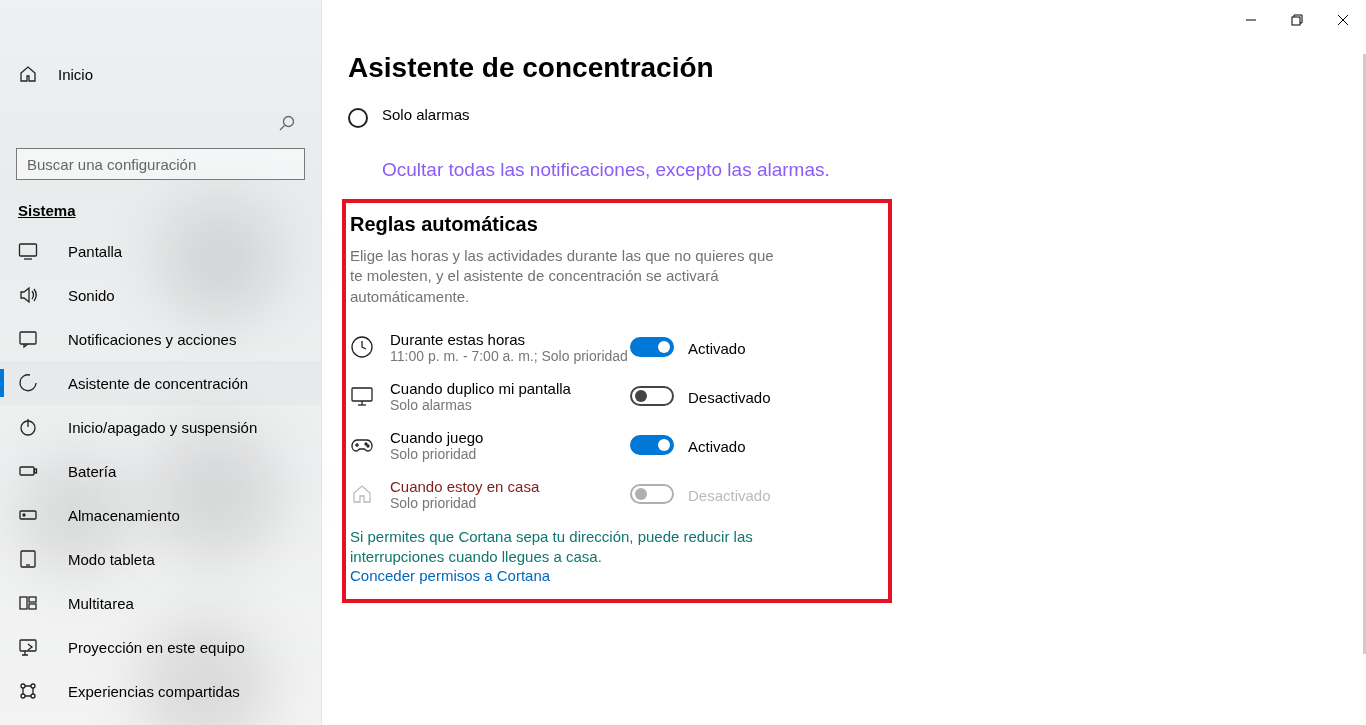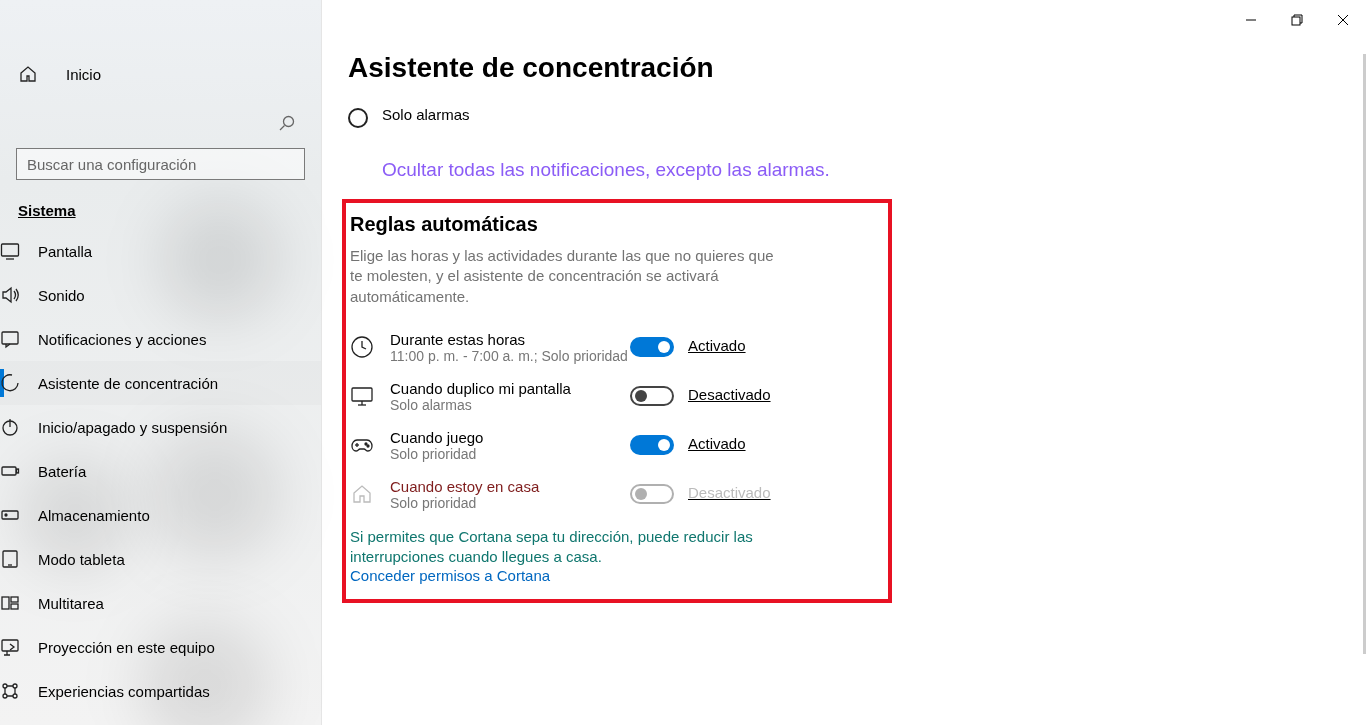--- a/index.html
+++ b/index.html
@@ -12,33 +12,33 @@
   .app-title { position:absolute; left:63px; top:12px; font-size:12px; }
   .win-controls { position:absolute; right:0; top:0; height:40px; display:flex; }
   .win-btn { width:46px; height:40px; display:flex; align-items:center; justify-content:center; }
 
   
   .left-pane { position:absolute; left:0; top:0; width:322px; height:725px;
     background: linear-gradient(180deg, #eef1f4 0%, #e9eced 180px, #f3f3f3 100%);
     border-right:1px solid #e5e5e5; padding-top:54px; }
   .blotch { position:absolute; border-radius:50%; background:rgba(0,0,0,0.10); filter:blur(30px); }
 
-  .home-row { display:flex; align-items:center; gap:28px; padding:10px 18px; margin-bottom:14px; }
+  .home-row { display:flex; align-items:center; gap:20px; padding:10px 18px; margin-bottom:14px; }
   .home-row .lbl { font-size:15px; }
 
   .search-wrap { margin:0 16px 22px 16px; position:relative; }
   .search-input { width:100%; height:32px; padding:4px 34px 4px 10px;
     font-family:inherit; font-size:15px; color:#666; background:rgba(255,255,255,0.5);
     border:1px solid #7a7a7a;margin-top:40px; }
   .search-input::placeholder { color:#666; }
   .search-icon { position:absolute; right:10px; top:7px; width:16px; height:16px; color:#666; transform:scaleX(-1);}
 
   .section-label { font-size:15px; font-weight:600; padding:0 18px 10px 18px;text-decoration:underline; }
 
-  .nav-item { display:flex; align-items:center; gap:18px; padding:12px 0; font-size:15px; position:relative; cursor:pointer; }
+  .nav-item { display:flex; align-items:center; gap:30px; padding:12px 18px; font-size:15px; position:relative; cursor:pointer; }
   .nav-item.selected::before { content:""; position:absolute; left:0; top:8px; bottom:8px; width:4px; background:#0078D7; }
   .nav-item.selected { background:rgba(0,0,0,0.02); }
   .nav-ico { width:20px; height:20px; flex:0 0 20px; color:#222; position:relative; }
 
   
   .main { position:absolute; left:322px; top:0; right:0; bottom:0; padding:52px 26px 0 26px; overflow-y:auto; }
   .page-title { font-size:28px; font-weight:600; margin-bottom:22px; }
 
   .radio-row { display:flex; gap:14px; align-items:flex-start; margin:10px 0 18px 0; }
   .radio { width:20px; height:20px; border:2px solid #222; border-radius:50%; flex:0 0 20px; margin-top:2px; }
@@ -49,21 +49,21 @@
 
   .rules-title { font-size:20px; font-weight:600; margin:2px 0 10px 4px; }
   .rules-desc { font-size:15px; color:#737373; margin:0 0 16px 4px; max-width:430px; line-height:1.35; }
 
   .rule-row { display:flex; align-items:center; padding:8px 4px; width:100%; }
   .rule-ico { width:24px; height:24px; flex:0 0 24px; margin-right:16px; color:#222; }
   .rule-texts { width:240px; flex:0 0 240px; }
   .rule-title { font-size:15px; }
   .rule-sub { font-size:14px; color:#777; }
 
-  .toggle-wrap { display:flex; align-items:flex-start; gap:14px;text-decoration:underline; }
+  .toggle-wrap { display:flex; align-items:flex-end; gap:14px; }
   .toggle { width:44px; height:20px; border-radius:10px; position:relative; cursor:pointer; }
   .toggle .knob { position:absolute; width:12px; height:12px; border-radius:50%; top:4px; }
   .toggle.on { background:#0078D7; }
   .toggle.on .knob { right:4px; background:#fff; }
   .toggle.off { background:#fff; border:2px solid #444; box-sizing:border-box; }
   .toggle.off .knob { left:3px; top:2px; background:#444; }
   .toggle.disabled { border:2px solid #b0b0b0; background:#fff; }
   .toggle.disabled .knob { left:3px; top:2px; background:#b0b0b0; }
   .toggle-label { font-size:15px; }
 

